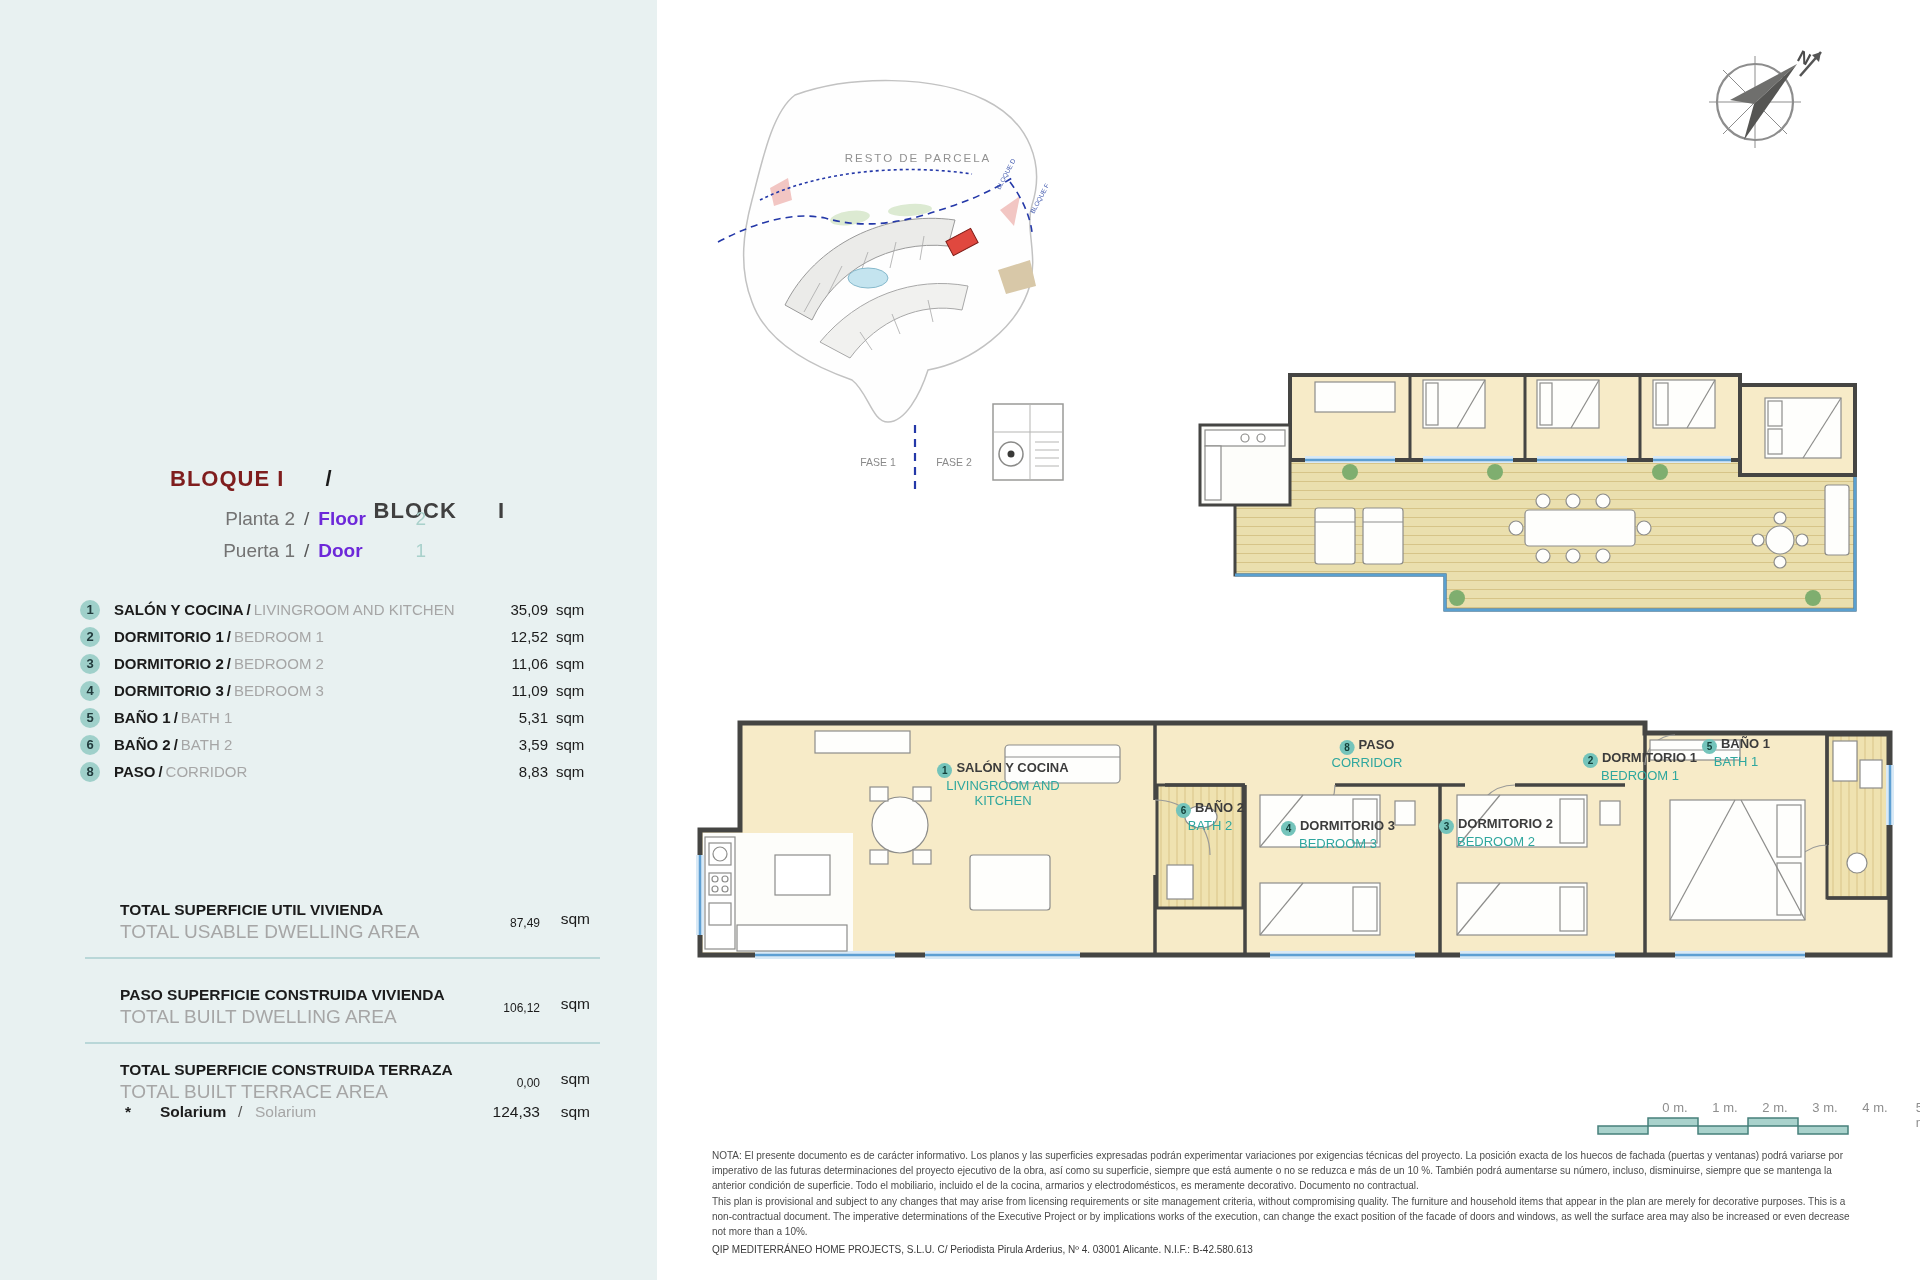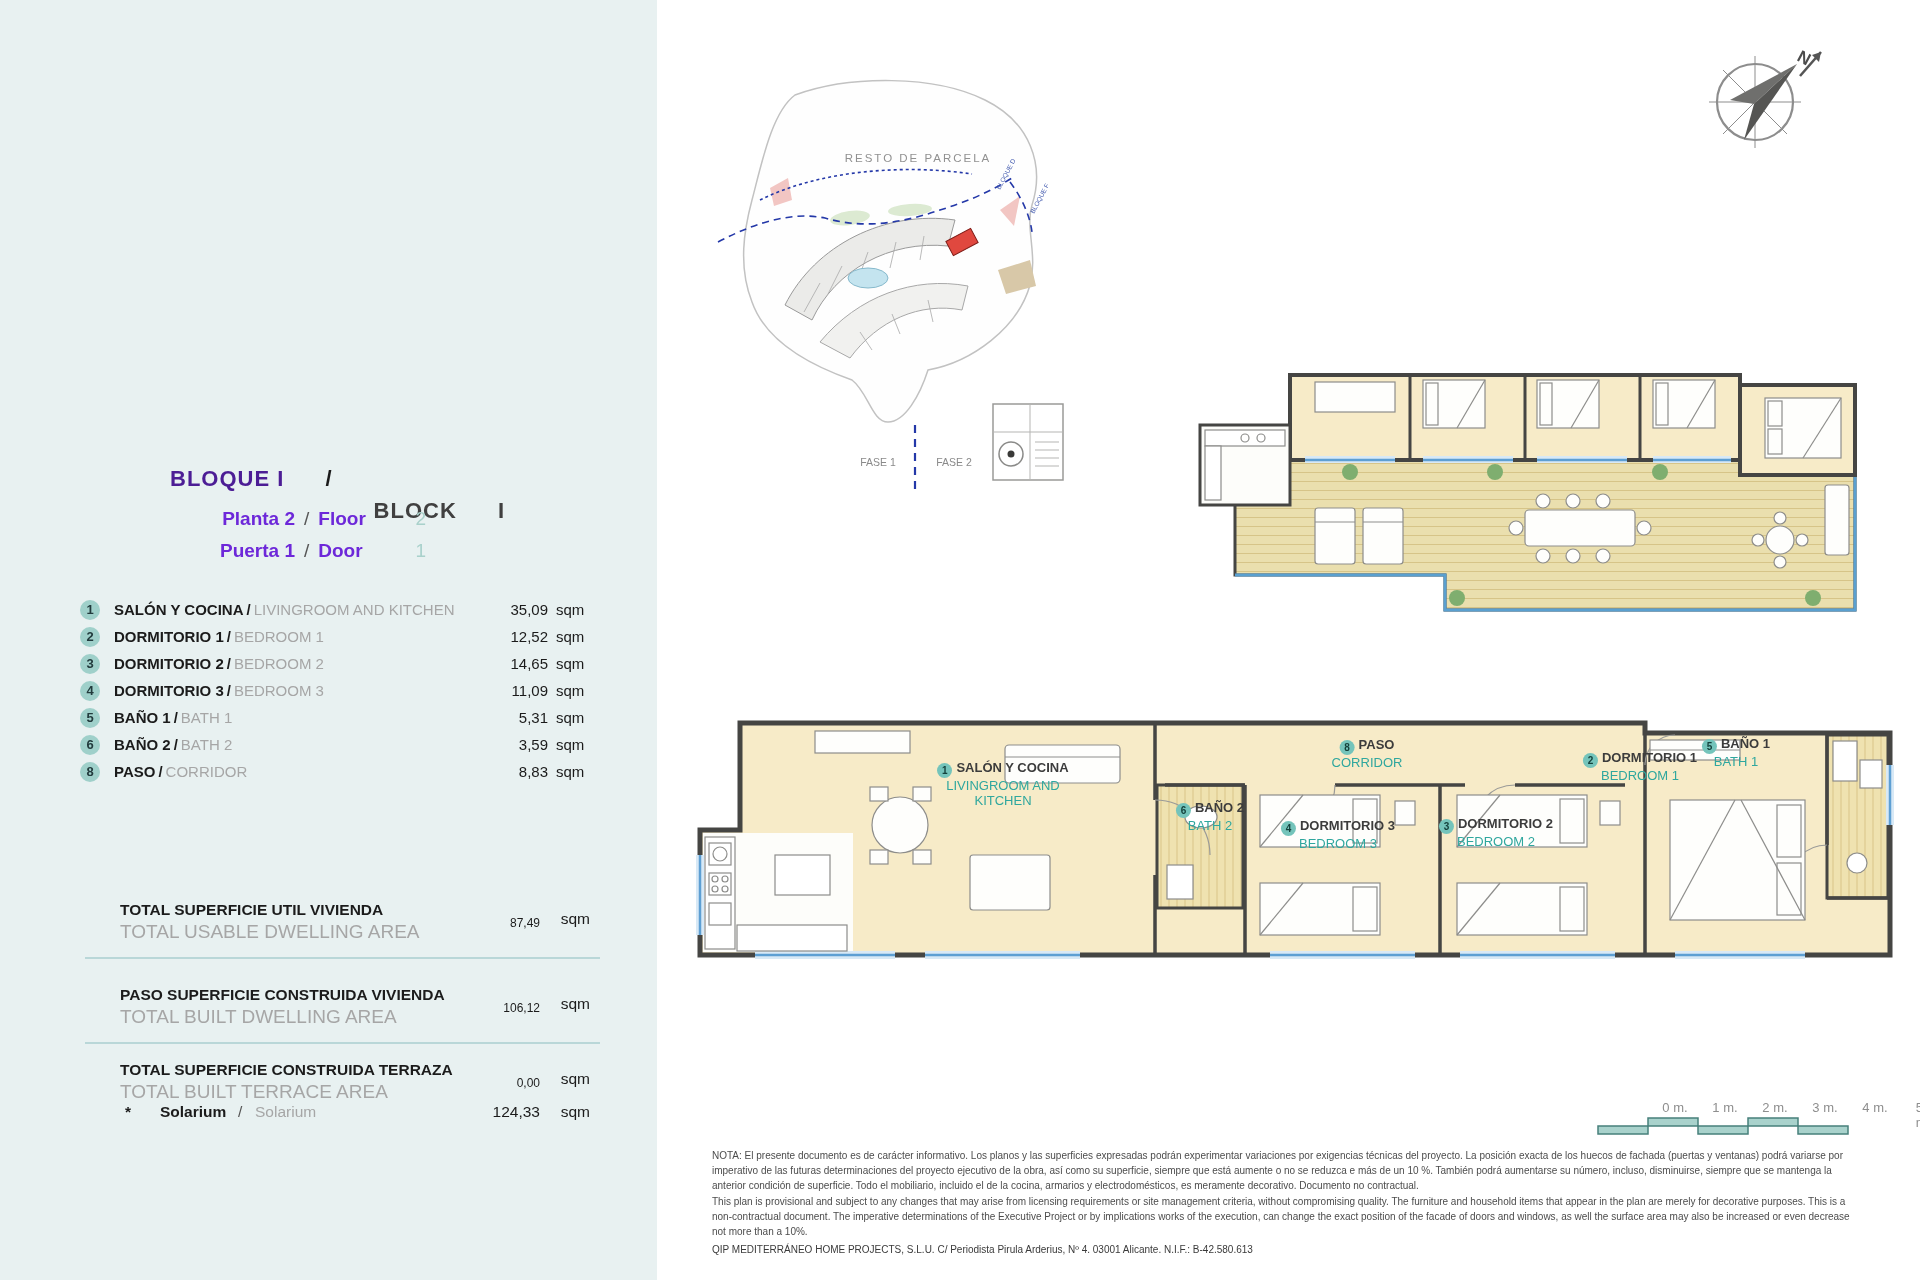--- a/index.html
+++ b/index.html
@@ -6,25 +6,25 @@
   #canvas{position:relative;width:1920px;height:1280px;background:#ffffff;overflow:hidden;
           font-family:"Liberation Sans", sans-serif;color:#1b1b1b;}
   
   .sidebar{position:absolute;left:0;top:0;width:657px;height:1280px;background:#e8f1f1;}
   .unit-title{position:absolute;left:135px;top:398px;width:400px;text-align:center;
               font-size:34px;font-weight:700;letter-spacing:.5px;}
   .unit-title .code{color:#1b1b1b;}
   .unit-title .num{color:#a9d1cb;margin-left:10px;}
   .block-row{position:absolute;left:170px;top:466px;width:335px;display:flex;justify-content:space-between;
              font-size:22px;font-weight:700;letter-spacing:1px;}
-  .block-row .es{color:#4c1d95;}
+  .block-row .es{color:#7f1d1d;}
   .block-row .sep{color:#1b1b1b;}
   .block-row .en,.block-row .val{color:#404040;margin-top:32px;}
   .sub-row{position:absolute;left:170px;width:270px;display:flex;align-items:baseline;font-size:19px;}
-  .sub-row .es{flex:0 0 125px;text-align:right;color:#6d28d9;font-weight:700;}
+  .sub-row .es{flex:0 0 125px;text-align:right;color:#737373;font-weight:400;}
   .sub-row .sep{margin:0 9px;color:#555;}
   .sub-row .en{color:#6d28d9;font-weight:bold;}
   .sub-row .val{margin-left:auto;padding-right:14px;color:#a9d1cb;}
   .rooms{position:absolute;left:80px;top:596px;width:516px;}
   .room-row{display:flex;align-items:center;height:27px;font-size:15px;}
   .badge{flex:0 0 20px;width:20px;height:20px;border-radius:50%;background:#9fd0ca;color:#223b3d;
          display:flex;align-items:center;justify-content:center;font-size:13px;font-weight:700;margin-right:14px;}
   .room-name{flex:1;white-space:nowrap;overflow:hidden;}
   .room-name .es{font-weight:700;color:#1b1b1b;}
   .room-name .sep{font-weight:700;color:#1b1b1b;margin:0 3px;}
@@ -96,21 +96,21 @@
       </div>
       <div class="room-row">
         <span class="badge">2</span>
         <span class="room-name"><span class="es">DORMITORIO 1</span><span class="sep">/</span><span class="en">BEDROOM 1</span></span>
         <span class="room-area">12,52</span>
         <span class="room-unit">sqm</span>
       </div>
       <div class="room-row">
         <span class="badge">3</span>
         <span class="room-name"><span class="es">DORMITORIO 2</span><span class="sep">/</span><span class="en">BEDROOM 2</span></span>
-        <span class="room-area">14,65</span>
+        <span class="room-area">11,06</span>
         <span class="room-unit">sqm</span>
       </div>
       <div class="room-row">
         <span class="badge">4</span>
         <span class="room-name"><span class="es">DORMITORIO 3</span><span class="sep">/</span><span class="en">BEDROOM 3</span></span>
         <span class="room-area">11,09</span>
         <span class="room-unit">sqm</span>
       </div>
       <div class="room-row">
         <span class="badge">5</span>

